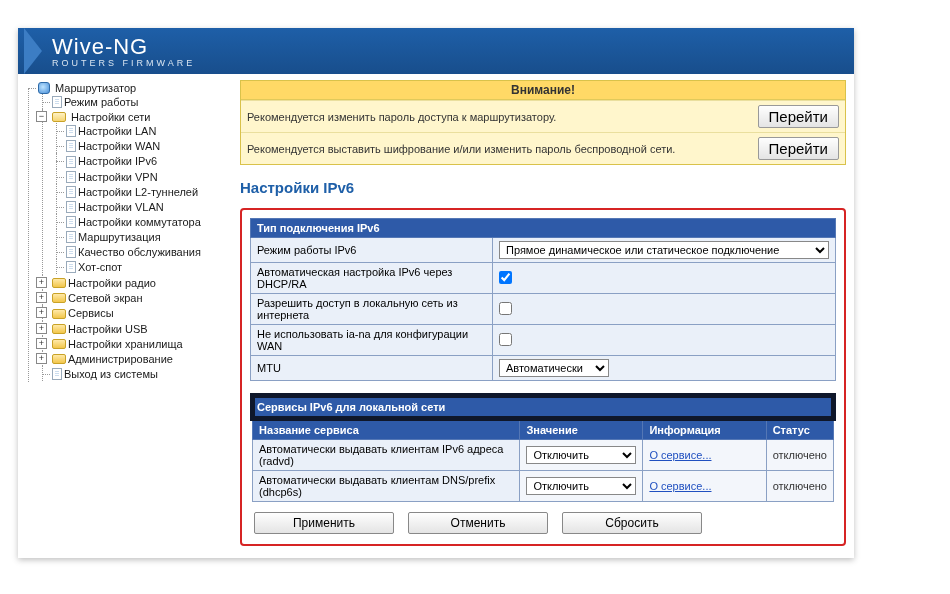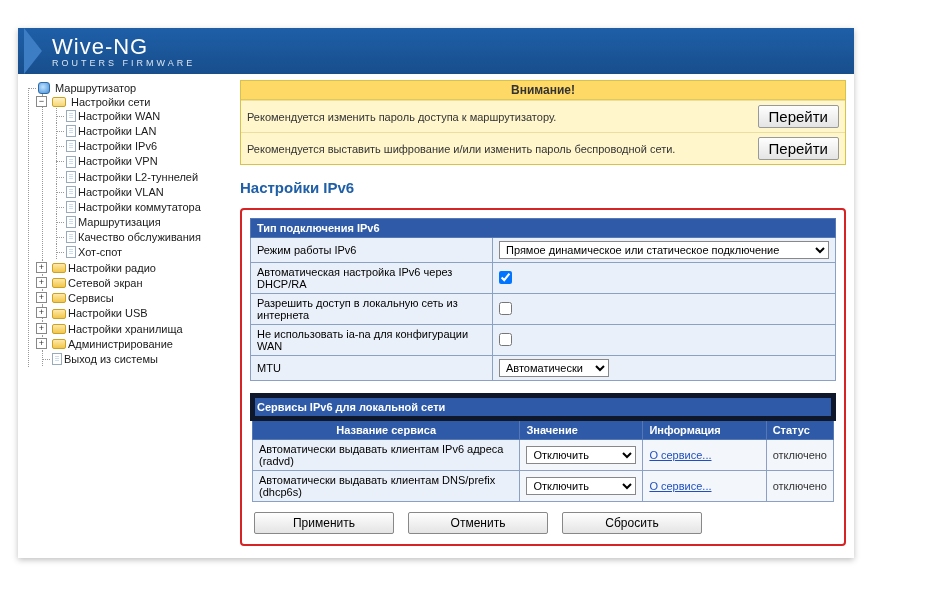--- a/index.html
+++ b/index.html
@@ -66,27 +66,28 @@
 
     <div class="layout">
       <div class="sidebar">
         <div class="tree">
           <ul>
             <li>
               <span class="branch-line"></span>
               <span class="icon ic-router"></span>
               <span class="label">Маршрутизатор</span>
               <ul>
+                <li><span class="branch-line"></span><span class="icon ic-page"></span><span class="label">Режим работы</span></li>
                 <li>
                   <span class="toggle">−</span>
                   <span class="icon ic-folder-open"></span>
                   <span class="label">Настройки сети</span>
                   <ul>
+                    <li><span class="branch-line"></span><span class="icon ic-page"></span><span class="label">Настройки LAN</span></li>
                     <li><span class="branch-line"></span><span class="icon ic-page"></span><span class="label">Настройки WAN</span></li>
-                    <li><span class="branch-line"></span><span class="icon ic-page"></span><span class="label">Настройки LAN</span></li>
                     <li><span class="branch-line"></span><span class="icon ic-page"></span><span class="label">Настройки IPv6</span></li>
                     <li><span class="branch-line"></span><span class="icon ic-page"></span><span class="label">Настройки VPN</span></li>
                     <li><span class="branch-line"></span><span class="icon ic-page"></span><span class="label">Настройки L2-туннелей</span></li>
                     <li><span class="branch-line"></span><span class="icon ic-page"></span><span class="label">Настройки VLAN</span></li>
                     <li><span class="branch-line"></span><span class="icon ic-page"></span><span class="label">Настройки коммутатора</span></li>
                     <li><span class="branch-line"></span><span class="icon ic-page"></span><span class="label">Маршрутизация</span></li>
                     <li><span class="branch-line"></span><span class="icon ic-page"></span><span class="label">Качество обслуживания</span></li>
                     <li><span class="branch-line"></span><span class="icon ic-page"></span><span class="label">Хот-спот</span></li>
                   </ul>
                 </li>
@@ -154,21 +155,21 @@
             </tr>
           </tbody>
             </table>
 
           <table class="svc-table">
             <tbody>
                 <tr>
                   <th class="section-hdr" colspan="4">Сервисы IPv6 для локальной сети</th>
                 </tr>
             <tr>
-              <th class="col-hdr" style="width:298px;text-align:center;">Название сервиса</th>
+              <th class="col-hdr" style="width:298px;">Название сервиса</th>
               <th class="col-hdr" style="width:120px;margin-top:16px;">Значение</th>
               <th class="col-hdr" style="width:130px;">Информация</th>
               <th class="col-hdr">Статус</th>
             </tr>
             <tr>
               <td class="name-cell">Автоматически выдавать клиентам IPv6 адреса (radvd)</td>
               <td><select class="svc-select"><option>Отключить</option></select></td>
               <td><a href="#" class="info-link">О сервисе...</a></td>
               <td class="status-off">отключено</td>
             </tr>

